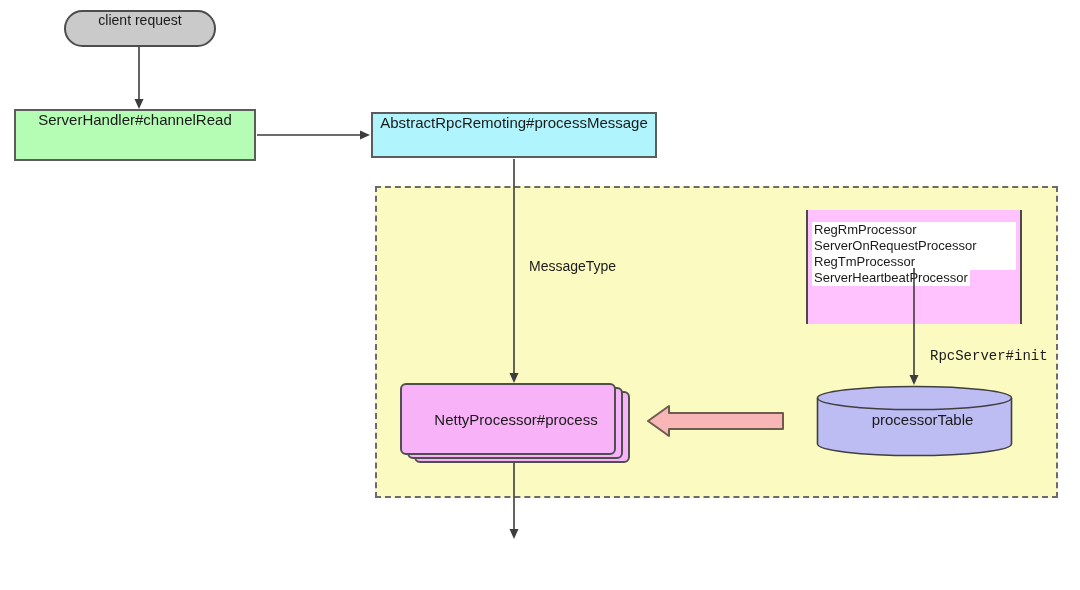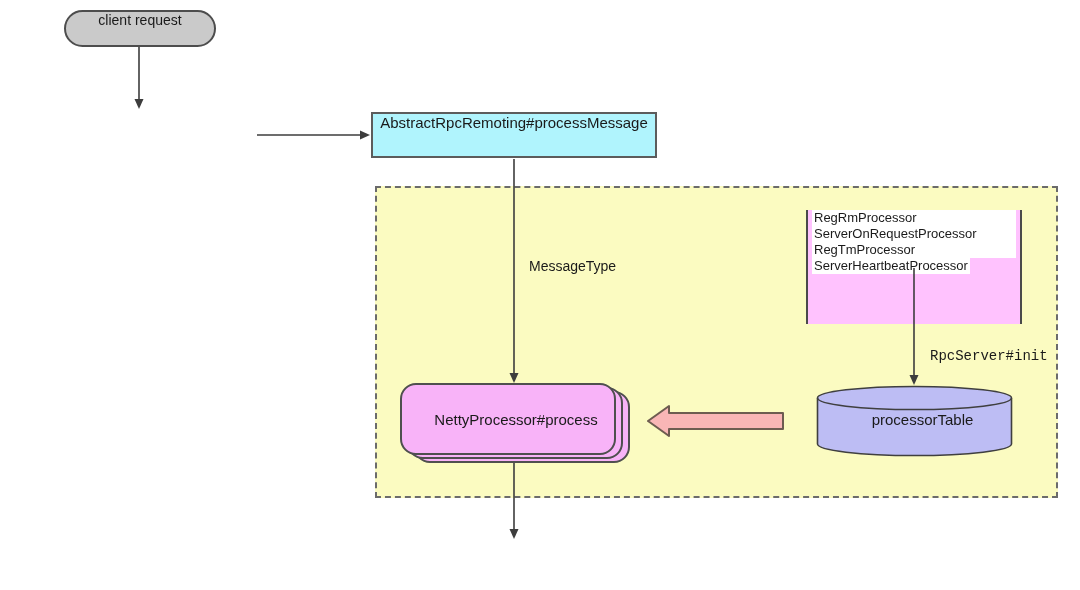--- a/index.html
+++ b/index.html
@@ -48,41 +48,41 @@
     background: var(--yellow-fill, #fbfbc1);
     border: 2px dashed #6b6b6b;
   }
   .list-box {
     position: absolute;
     left: 806px; top: 210px; width: 216px; height: 114px;
     box-sizing: border-box;
     background: var(--pink-fill, #ffc2fe);
     border-left: 2px solid #4a4a4a;
     border-right: 2px solid #4a4a4a;
-    padding: 0 4px 0 4px;
+    padding: 12px 4px 0 4px;
   }
   .list-row {
     background: #ffffff;
     font-size: 13px;
     line-height: 16px;
     height: 16px;
     padding-left: 2px;
     white-space: nowrap;
   }
   .list-row.fit {
     width: fit-content;
     padding-right: 2px;
   }
   .stack-layer {
     position: absolute;
     width: 216px; height: 72px;
     box-sizing: border-box;
     background: var(--magenta-fill, #f8b3f8);
     border: 2px solid #4f4f4f;
-    border-radius: 16px;
+    border-radius: 6px;
     padding-left: 16px;
   }
   .stack-back  { left: 414px; top: 391px; }
   .stack-mid   { left: 407px; top: 387px; }
   .stack-front {
     left: 400px; top: 383px;
     display: flex; align-items: center; justify-content: center;
     text-align: center; font-size: 15px;
   }
   .cylinder-wrap {
@@ -129,20 +129,23 @@
 <body>
 
 <div id="canvas">
 
   <div class="container-dashed"></div>
 
   <div class="node pill" id="pill-client">
     <span>client request</span>
   </div>
 
+  <div class="node rect-green">
+    <span>ServerHandler#channelRead</span>
+  </div>
 
   <div class="node rect-cyan">
     <span>AbstractRpcRemoting#processMessage</span>
   </div>
 
   <div class="list-box">
     <div class="list-row">RegRmProcessor</div>
     <div class="list-row">ServerOnRequestProcessor</div>
     <div class="list-row">RegTmProcessor</div>
     <div class="list-row fit">ServerHeartbeatProcessor</div>

